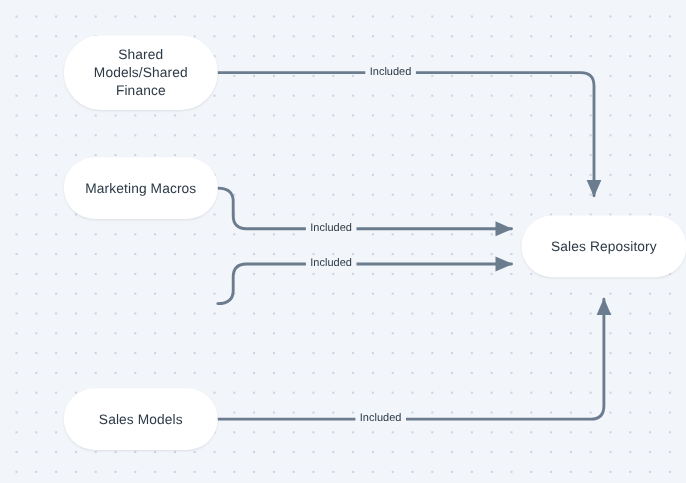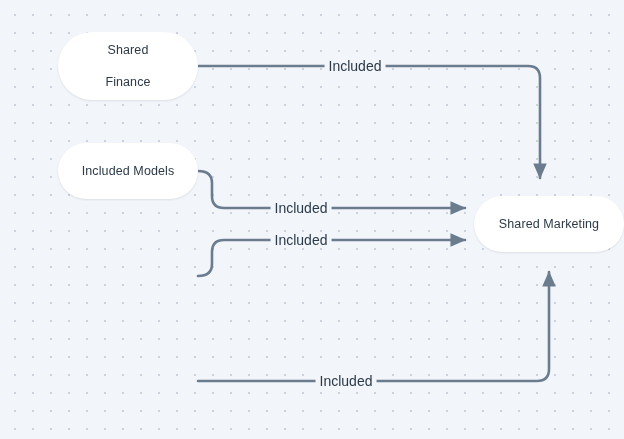--- a/index.html
+++ b/index.html
@@ -30,21 +30,21 @@
     color:#2c3a47;
     font-size:12.5px;
     line-height:16px;
     letter-spacing:.1px;
     box-sizing:border-box;
     padding:4px 10px;
   }
   .edge-label{
     position:absolute;
     color:#2c3a47;
-    font-size:14px;
+    font-size:10px;
     line-height:14px;
     background:#f2f5f9;
     padding:0 4px;
     white-space:nowrap;
     transform:translate(-50%,-50%);
   }
 </style>
 </head>
 <body>
 
@@ -62,33 +62,36 @@
     <path d="M198,171 Q212,171 212,183 L212,196 Q212,208 224,208 L465,208" fill="none" stroke="#6b7c8f" stroke-width="2.6" stroke-linecap="round" marker-end="url(#arrow)"></path>
 
     <path d="M198,276 Q212,276 212,264 L212,252 Q212,240 224,240 L465,240" fill="none" stroke="#6b7c8f" stroke-width="2.6" stroke-linecap="round" marker-end="url(#arrow)"></path>
 
     <path d="M198,381 L537,381 Q549,381 549,369 L549,272" fill="none" stroke="#6b7c8f" stroke-width="2.6" stroke-linecap="round" marker-end="url(#arrow)"></path>
   </svg>
 
   <div class="node" style="left:58px;top:32px;width:140px;height:68px;">
     <span>
       <span>Shared</span><br>
-      <br>
+      <span>Models/Shared</span><br>
       <span>Finance</span>
     </span>
   </div>
 
   <div class="node" style="left:58px;top:143px;width:140px;height:56px;">
-    <span>Included Models</span>
+    <span>Marketing Macros</span>
   </div>
 
 
+  <div class="node" style="left:58px;top:353px;width:140px;height:56px;">
+    <span>Sales Models</span>
+  </div>
 
   <div class="node" style="left:474px;top:196px;width:150px;height:56px;">
-    <span>Shared Marketing</span>
+    <span>Sales Repository</span>
   </div>
 
   <div class="edge-label" style="left:355px;top:66px;">Included</div>
   <div class="edge-label" style="left:301px;top:208px;">Included</div>
   <div class="edge-label" style="left:301px;top:240px;">Included</div>
   <div class="edge-label" style="left:346px;top:381px;">Included</div>
 
 </div>
 
 </body></html>

